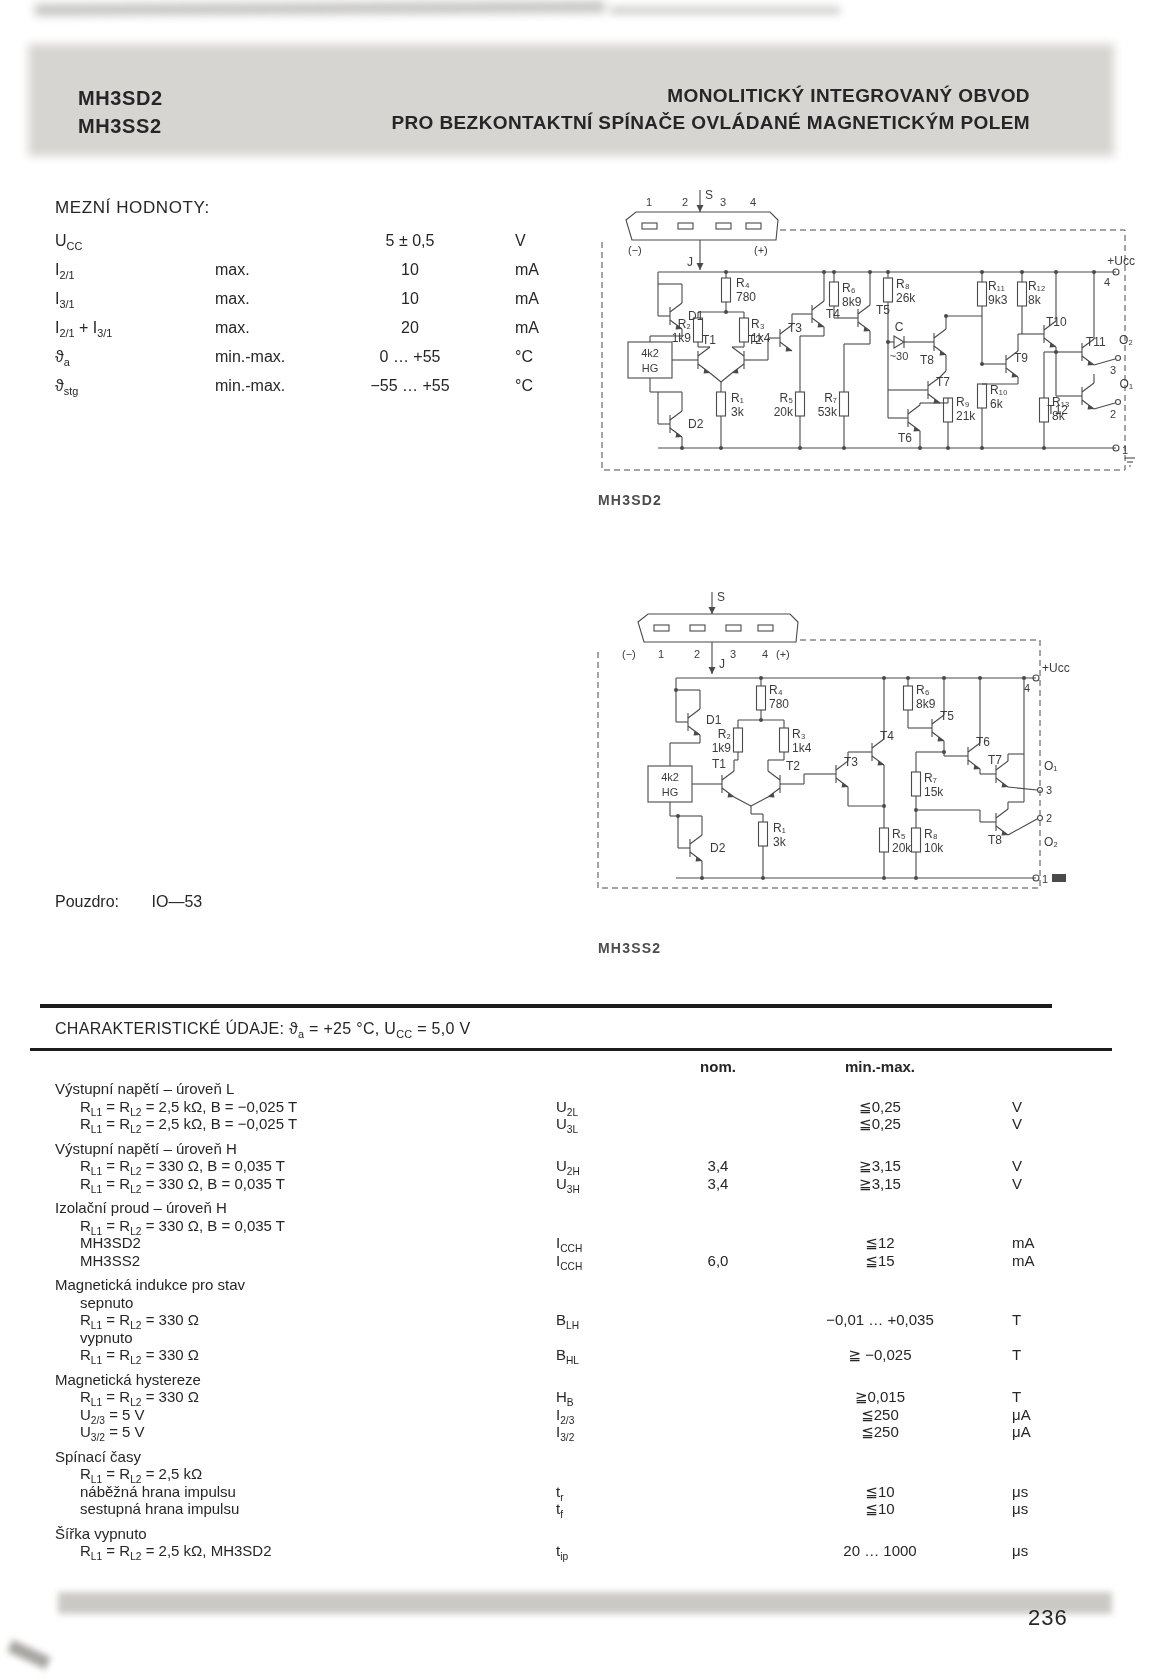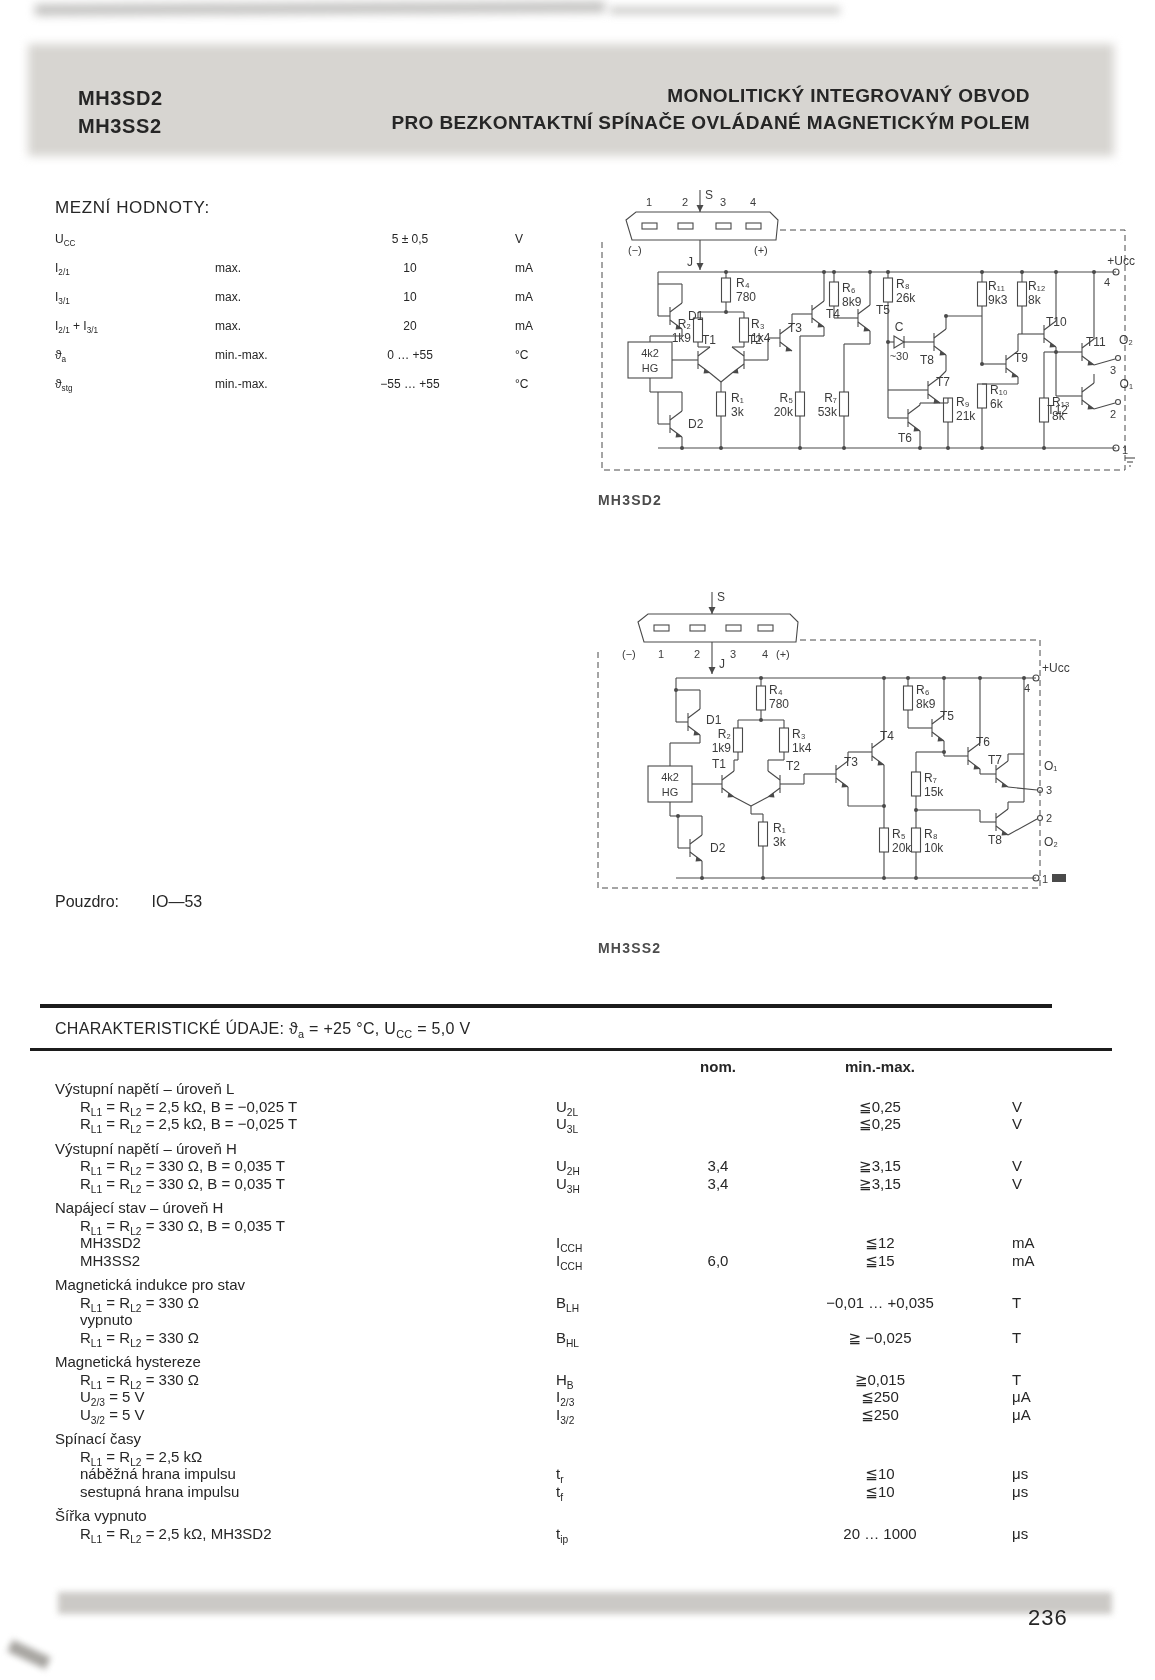--- a/index.html
+++ b/index.html
@@ -3,21 +3,21 @@
 <meta charset="utf-8">
 <style>
   html,body{margin:0;padding:0;background:#b0aeaa;}
   .page{position:relative;width:1155px;height:1680px;background:#ffffff;
         font-family:"Liberation Sans",sans-serif;color:#262626;overflow:hidden;}
   .abs{position:absolute;}
   .smudge{position:absolute;pointer-events:none;}
   .h-left{font-size:20px;font-weight:bold;line-height:28px;letter-spacing:.6px;}
   .h-right{font-size:19px;font-weight:bold;text-align:right;line-height:27px;letter-spacing:.4px;}
   .limits-title{font-size:17px;letter-spacing:.6px;}
-  .lrow{position:relative;height:29px;font-size:12px;}
+  .lrow{position:relative;height:29px;font-size:16px;}
   .lrow span{position:absolute;white-space:nowrap;}
   .l-sym{left:0;}
   .l-cond{left:160px;}
   .l-val{left:270px;width:170px;text-align:center;}
   .l-unit{left:460px;}
   .caption{font-size:14px;font-weight:bold;color:#4c4c4c;letter-spacing:1.2px;}
   .rule{position:absolute;background:#1c1c1c;}
   .char-title{font-size:16px;letter-spacing:.3px;}
   .col-head{position:absolute;font-weight:bold;font-size:15px;text-align:center;}
   .chart-rows{position:absolute;left:55px;top:1080px;width:1060px;}
@@ -570,21 +570,21 @@
       <span class="c-unit">V</span>
     </div>
     <div class="crow">
       <span class="c-text">R<sub>L1</sub> = R<sub>L2</sub> = 330 Ω, B = 0,035 T</span>
       <span class="c-sym">U<sub>3H</sub></span>
       <span class="c-nom">3,4</span>
       <span class="c-mm">≧3,15</span>
       <span class="c-unit">V</span>
     </div>
     <div class="crow g">
-        <span class="c-text">Napájecí stav – úroveň H</span>
+        <span class="c-text">Izolační proud – úroveň H</span>
       </div>
     <div class="crow">
         <span class="c-text">R<sub>L1</sub> = R<sub>L2</sub> = 330 Ω, B = 0,035 T</span>
       </div>
     <div class="crow">
       <span class="c-text">MH3SD2</span>
       <span class="c-sym">I<sub>CCH</sub></span>
       <span class="c-nom"></span>
       <span class="c-mm">≦12</span>
       <span class="c-unit">mA</span>
@@ -593,20 +593,23 @@
       <span class="c-text">MH3SS2</span>
       <span class="c-sym">I<sub>CCH</sub></span>
       <span class="c-nom">6,0</span>
       <span class="c-mm">≦15</span>
       <span class="c-unit">mA</span>
     </div>
     <div class="crow g">
         <span class="c-text">Magnetická indukce pro stav</span>
       </div>
     <div class="crow">
+        <span class="c-text">sepnuto</span>
+      </div>
+    <div class="crow">
       <span class="c-text">R<sub>L1</sub> = R<sub>L2</sub> = 330 Ω</span>
       <span class="c-sym">B<sub>LH</sub></span>
       <span class="c-nom"></span>
       <span class="c-mm">−0,01 … +0,035</span>
       <span class="c-unit">T</span>
     </div>
     <div class="crow">
         <span class="c-text">vypnuto</span>
       </div>
     <div class="crow">

